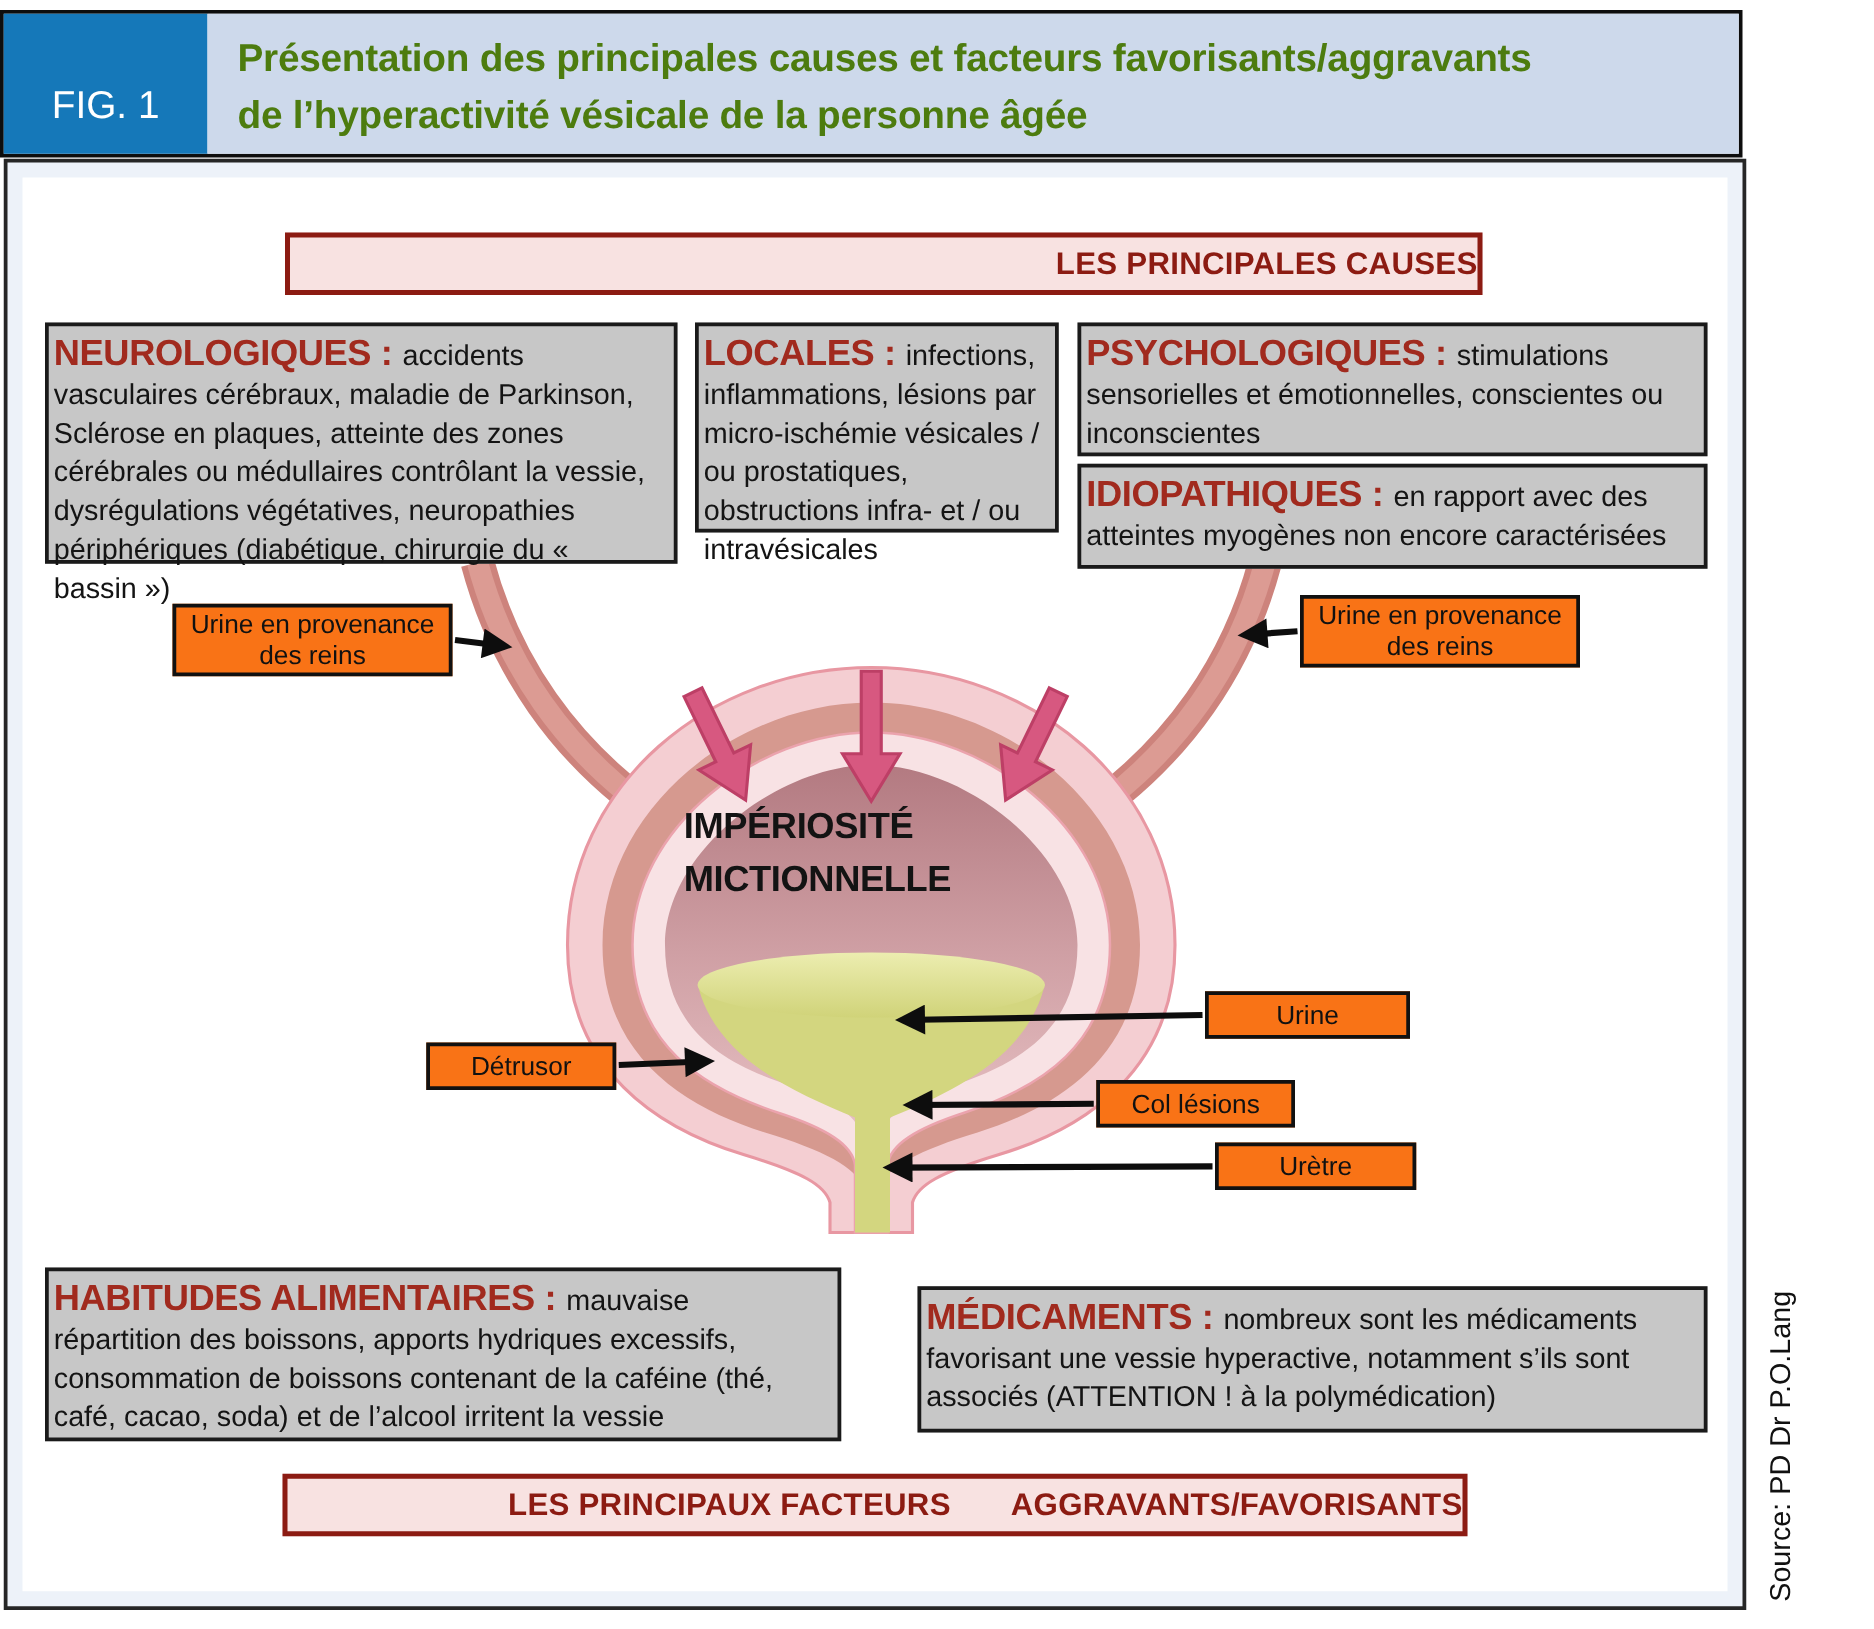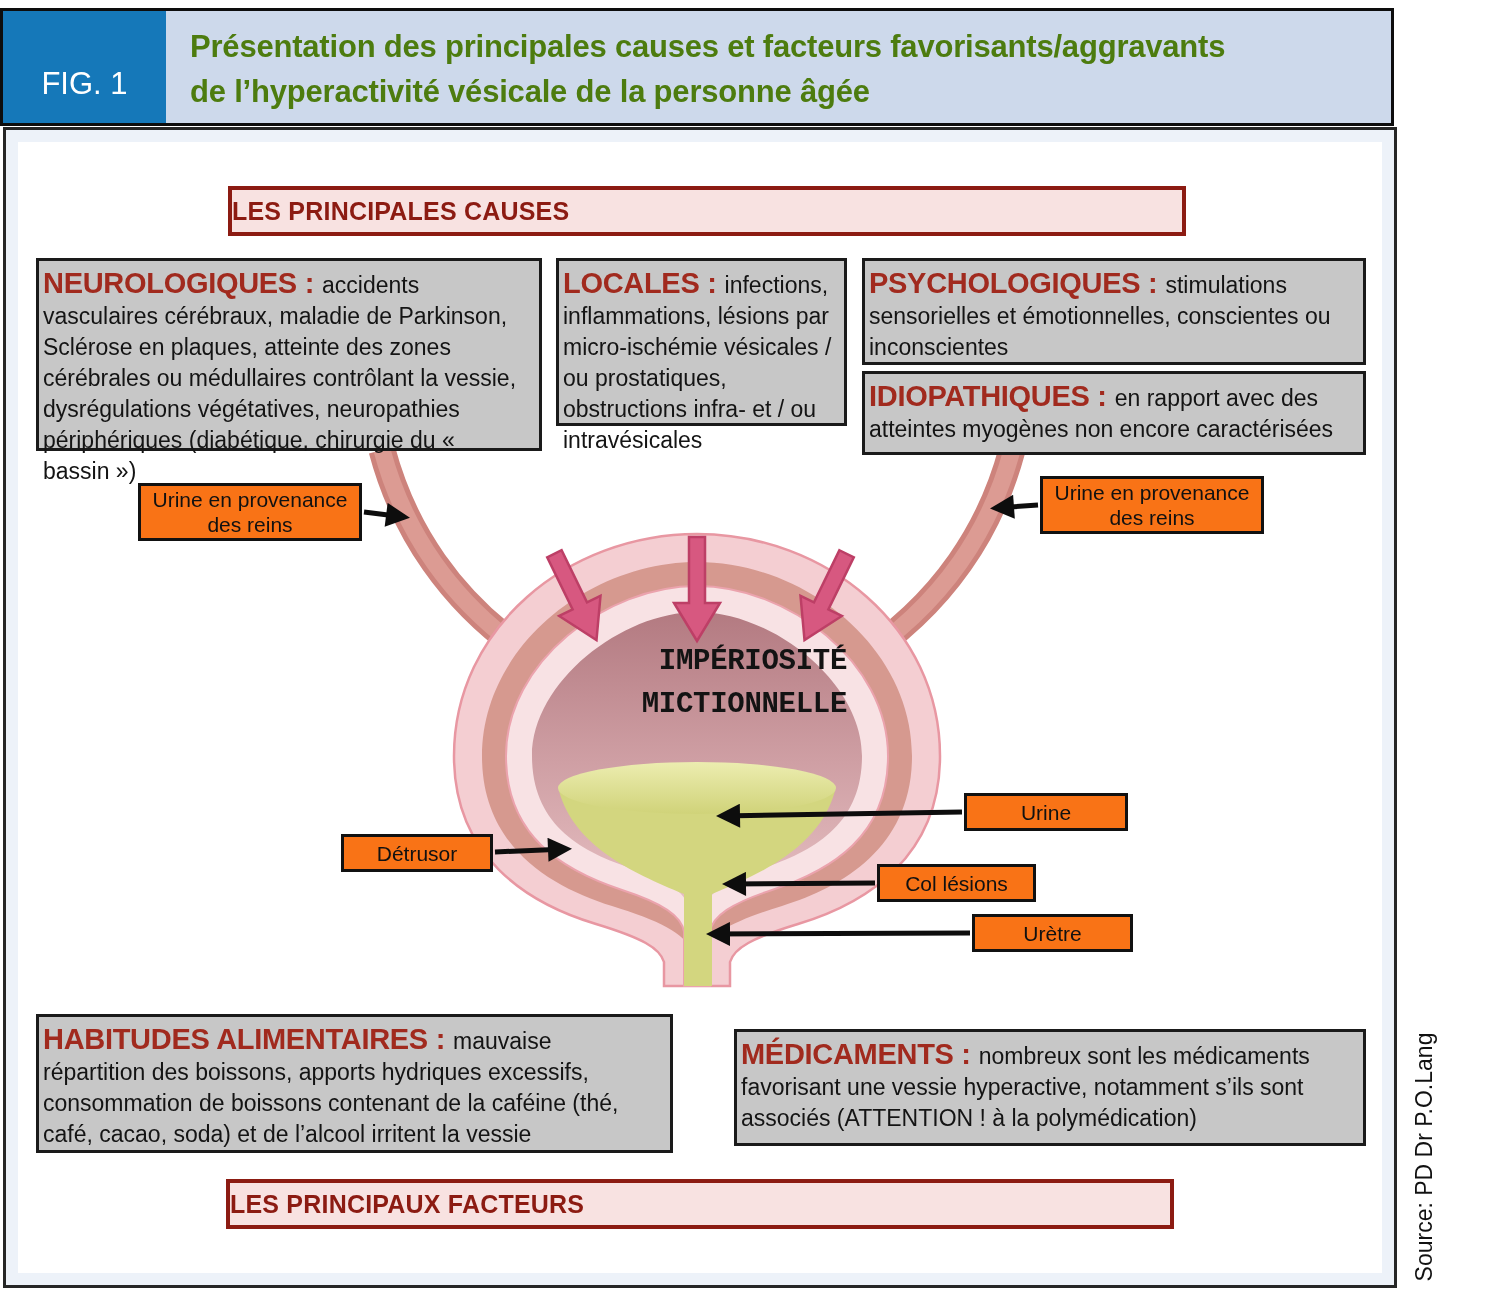--- a/index.html
+++ b/index.html
@@ -12,21 +12,21 @@
     font-size:31px;padding-top:34px;box-sizing:border-box;}
   .fig-title{flex:1;background:#cdd9eb;color:#4d7c0f;font-size:31px;font-weight:600;
     line-height:45px;padding:13px 0 0 24px;letter-spacing:-.2px;}
 
   
   .main-frame{left:3px;top:127px;width:1388px;height:1155px;border:3px solid #262626;background:#edf2f9;z-index:0;}
   .main-inner{position:absolute;inset:12px;background:#fff;}
 
   
   .banner{border:4px solid #8c1b12;background:#f8e2e1;color:#8c1b12;display:flex;align-items:center;
-    justify-content:flex-start;font-size:25px;font-weight:600;letter-spacing:.2px;z-index:4;box-sizing:border-box;}
+    justify-content:flex-end;font-size:25px;font-weight:600;letter-spacing:.2px;z-index:4;box-sizing:border-box;}
   .banner-top{left:228px;top:186px;width:958px;height:50px;}
   .banner-bottom{left:226px;top:1179px;width:948px;height:50px;gap:48px;}
 
   
   .gbox{background:#c7c7c7;border:3px solid #1a1a1a;box-sizing:border-box;z-index:4;
     color:#141414;font-size:23px;line-height:31px;padding:7px 12px 6px 4px;}
   .gbox .hd{font-size:29px;font-weight:bold;color:#a12a1e;margin-right:8px;letter-spacing:-.3px;}
   .box-neuro{left:36px;top:258px;width:506px;height:193px;}
   .box-locales{left:556px;top:258px;width:291px;height:168px;}
   .box-psycho{left:862px;top:258px;width:504px;height:107px;}
@@ -38,22 +38,22 @@
   .lbox{background:#f97316;border:3px solid #111;box-sizing:border-box;display:flex;align-items:center;
     justify-content:center;text-align:center;font-size:21px;line-height:25px;color:#111;z-index:4;}
   .lb-urine-left{left:138px;top:483px;width:224px;height:58px;}
   .lb-urine-right{left:1040px;top:476px;width:224px;height:58px;}
   .lb-detrusor{left:341px;top:834px;width:152px;height:38px;}
   .lb-urine{left:964px;top:793px;width:164px;height:38px;}
   .lb-col{left:877px;top:864px;width:159px;height:38px;}
   .lb-uretre{left:972px;top:914px;width:161px;height:38px;}
 
   
-  .impulse{left:547px;top:640px;width:300px;text-align:right;z-index:4;color:#131313;
-    font-size:29px;font-weight:600;line-height:43px;letter-spacing:-.3px;font-family:Liberation Mono, monospace;}
+  .impulse{left:547px;top:640px;width:300px;text-align:left;z-index:4;color:#131313;
+    font-size:29px;font-weight:600;line-height:43px;letter-spacing:-.3px;}
 
   
   .source{left:1297px;top:1142px;width:258px;height:30px;transform:rotate(-90deg);
     font-size:23px;color:#111;text-align:center;z-index:4;}
 
   svg.scene{left:0;top:0;z-index:2;pointer-events:none;}
 </style>
 </head>
 <body>
 
@@ -116,20 +116,21 @@
     <line x1="875" y1="883" x2="728" y2="884" marker-end="url(#ah)"></line>
     <line x1="970" y1="933" x2="712" y2="934" marker-end="url(#ah)"></line>
   </g>
 </svg>
 
 <div class="abs banner banner-top">
   <span>LES PRINCIPALES CAUSES</span>
 </div>
 <div class="abs banner banner-bottom">
   <span>LES PRINCIPAUX FACTEURS</span>
+  <span>AGGRAVANTS/FAVORISANTS</span>
 </div>
 
 <div class="abs gbox box-neuro">
   <span class="hd">NEUROLOGIQUES :</span><span>accidents vasculaires cérébraux, maladie de Parkinson, Sclérose en plaques, atteinte des zones cérébrales ou médullaires contrôlant la vessie, dysrégulations végétatives, neuropathies périphériques (diabétique,  chirurgie du « bassin »)</span>
 </div>
 <div class="abs gbox box-locales">
   <span class="hd">LOCALES :</span><span>infections, inflammations, lésions par micro-ischémie vésicales / ou prostatiques, obstructions infra- et / ou intravésicales</span>
 </div>
 <div class="abs gbox box-psycho">
   <span class="hd">PSYCHOLOGIQUES :</span><span>stimulations sensorielles et émotionnelles, conscientes ou inconscientes</span>

